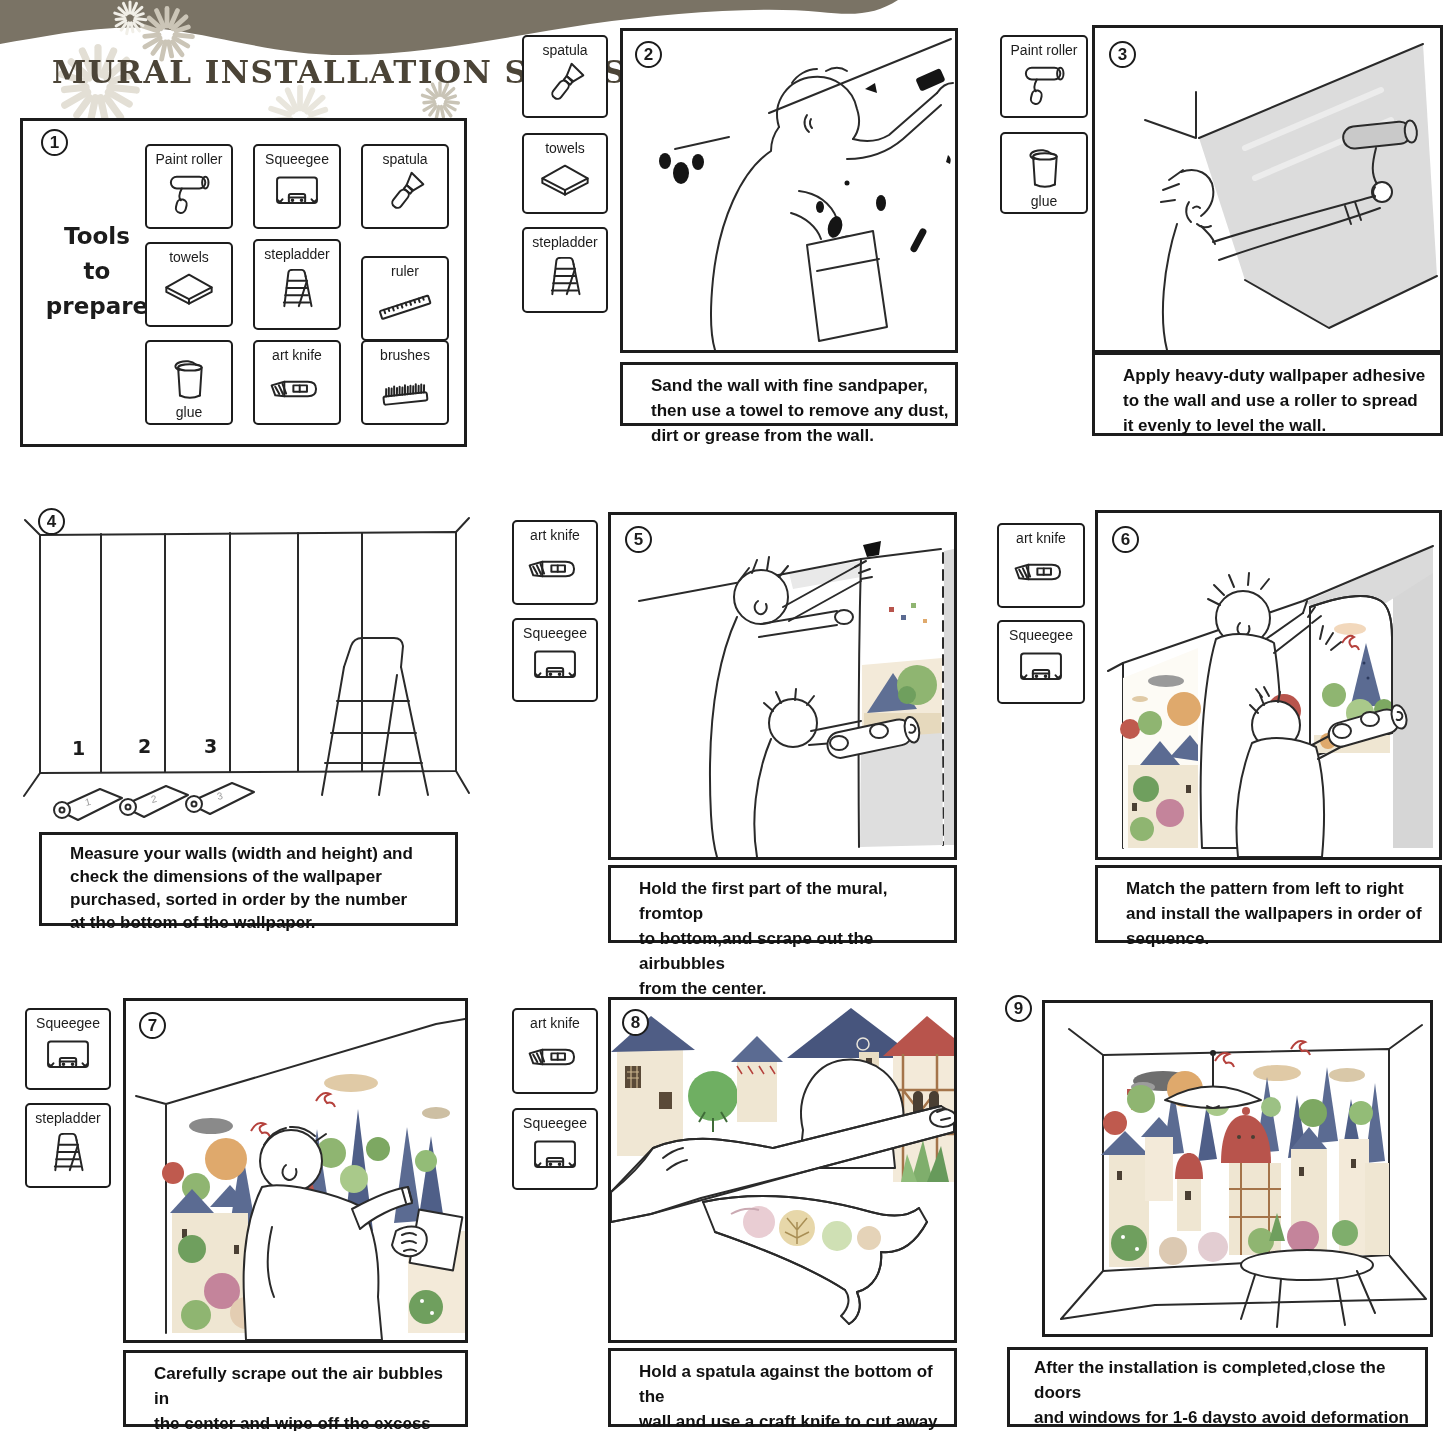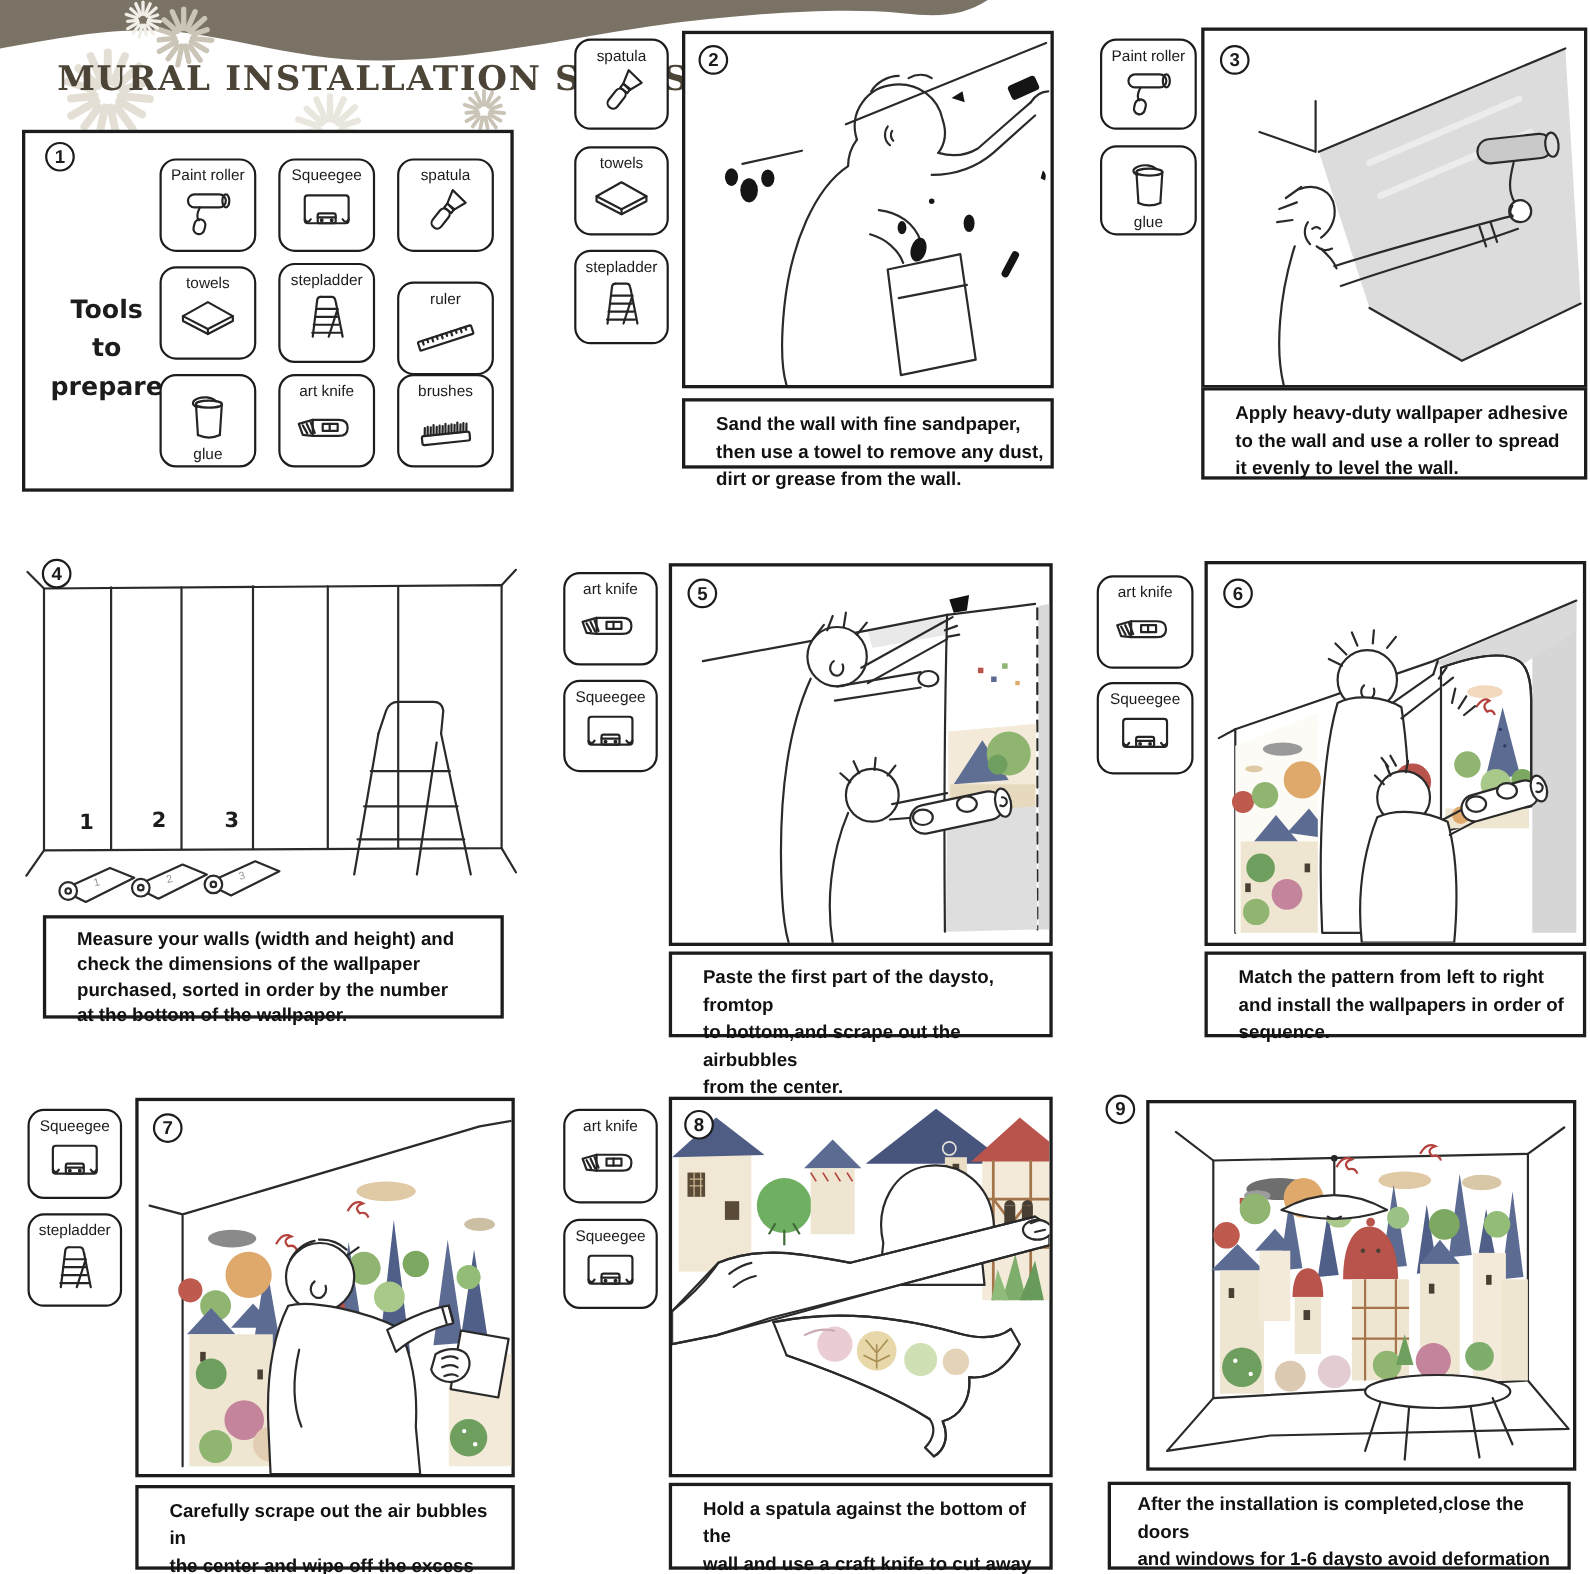--- a/index.html
+++ b/index.html
@@ -14,28 +14,28 @@
   .panel svg.scene{position:absolute;left:0;top:0;}
   .caption{position:absolute;background:#fff;border:3px solid #1c1c1c;box-sizing:border-box;
       font-size:17px;line-height:25px;font-weight:bold;color:#111;
       padding:8px 6px 6px 28px;white-space:pre-line;}
   .caption.c4{line-height:23px;padding-top:7px;}
   .caption.c9{padding-left:24px;padding-top:5px;}
   .num{position:absolute;width:27px;height:27px;border:2.4px solid #1c1c1c;border-radius:50%;
       background:#fff;display:flex;align-items:center;justify-content:center;
       font-size:17px;font-weight:bold;z-index:5;box-sizing:border-box;}
   
-  .toolcard{position:absolute;border:2px solid #1c1c1c;border-radius:15px;background:#fff;
+  .toolcard{position:absolute;border:2px solid #1c1c1c;border-radius:5px;background:#fff;
       box-sizing:border-box;display:flex;flex-direction:column;align-items:center;
       padding:5px 2px 3px 2px;}
   .toolcard.lbl-bottom{flex-direction:column-reverse;}
   .tlbl{font-size:14px;line-height:16px;color:#1c1c1c;white-space:nowrap;}
   .tic{width:58px;height:46px;flex:0 0 auto;margin-top:3px;}
   .tools-head{position:absolute;font-size:23px;line-height:35px;font-weight:bold;
-      text-align:center;white-space:pre-line;font-family:"DejaVu Sans",sans-serif;margin-top:46px;}
+      text-align:center;white-space:pre-line;font-family:"DejaVu Sans",sans-serif;}
   .wallnum{position:absolute;font-size:19px;font-weight:bold;font-family:"DejaVu Sans",sans-serif;}
   
   .ink{stroke:#2a2a2a;stroke-width:2;fill:none;stroke-linecap:round;stroke-linejoin:round;}
   .inkf{stroke:#2a2a2a;stroke-width:2;fill:#fff;stroke-linecap:round;stroke-linejoin:round;}
   .sym{stroke:#242424;stroke-width:2.2;fill:none;stroke-linecap:round;stroke-linejoin:round;}
 </style>
 </head>
 <body>
 
 <div class="canvas">
@@ -377,21 +377,21 @@
       <g transform="rotate(-12 262 224)">
         <rect class="inkf" x="216" y="210" width="86" height="26" rx="13"></rect>
         <ellipse class="inkf" cx="302" cy="223" rx="7" ry="13"></ellipse>
         <path class="ink" d="M302,218 a4,4 0 1 1 -3,7"></path>
       </g>
       <ellipse class="inkf" cx="228" cy="228" rx="9" ry="7"></ellipse>
       <ellipse class="inkf" cx="268" cy="216" rx="9" ry="7"></ellipse>
       <path class="ink" d="M160,224 C144,262 140,306 146,342"></path>
     </svg>
   </div>
-  <div class="caption" style="left:608px;top:865px;width:349px;height:78px;">Paste the first part of the daysto, fromtop
+  <div class="caption" style="left:608px;top:865px;width:349px;height:78px;">Hold the first part of the mural, fromtop
  to bottom,and scrape out the airbubbles
 from the center.</div>
 
   <div class="toolcard" style="left:997px;top:523px;width:88px;height:85px;">
     <span class="tlbl">art knife</span>
     <svg class="tic sym" viewBox="0 0 64 48">
         <use href="#sym-knife"></use>
       </svg>
   </div>
   <div class="toolcard" style="left:997px;top:620px;width:88px;height:84px;">

